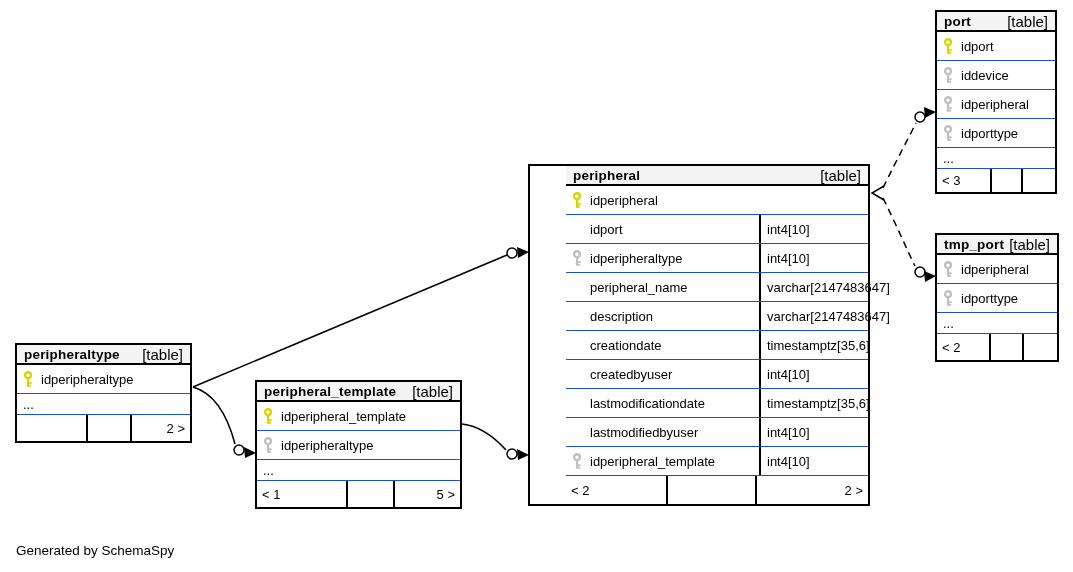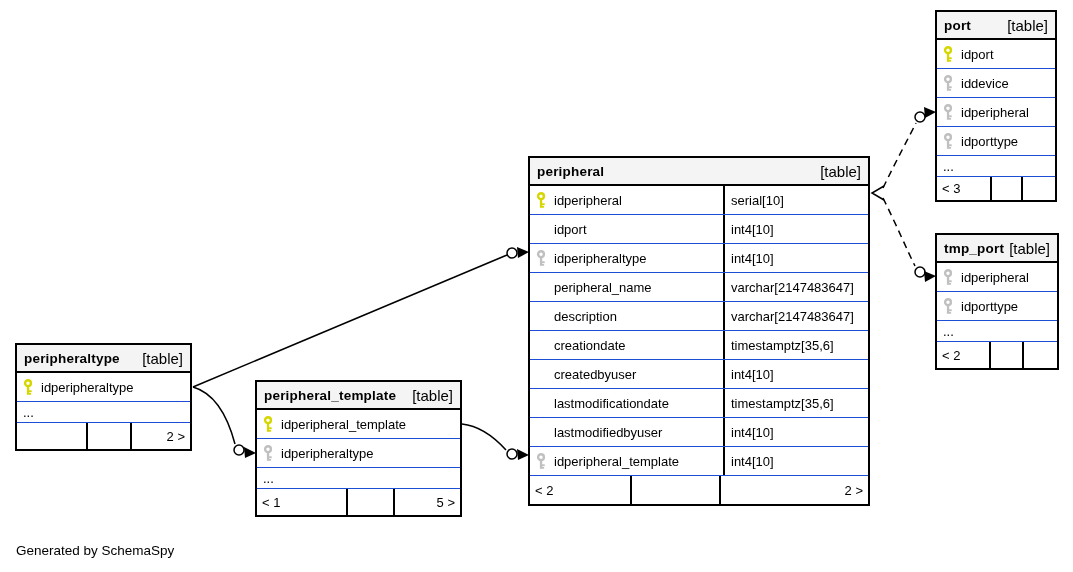--- a/index.html
+++ b/index.html
@@ -9,21 +9,21 @@
   }
   #rel-overlay { position:absolute; left:0; top:0; width:1073px; height:572px; pointer-events:none; }
 
   .tbl {
     position:absolute; background:#ffffff; border:2px solid #000;
     box-sizing:border-box; font-size:13px; z-index:1;
   }
   .tbl-head {
     display:flex; align-items:center; justify-content:space-between;
     background:#f4f4f4; border-bottom:2px solid #000;
-    height:28px; padding:0 7px; box-sizing:border-box;
+    height:20px; padding:0 7px; box-sizing:border-box;
   }
   .tbl-head .ttl { font-weight:bold; font-size:13.5px; letter-spacing:0.2px; }
   .tbl-head .tag { font-weight:normal; font-size:15px; }
   .row {
     display:flex; align-items:center; height:29px; box-sizing:border-box;
     border-bottom:1px solid #1d4ed8; padding-left:6px;
   }
   .row .cname { white-space:nowrap; }
   .row.ellipsis { height:21px; }
   .keywrap { width:10px; height:17px; margin-right:8px; flex:0 0 auto; }
@@ -43,21 +43,21 @@
 
   
   #t-peripheraltype { left:15px;  top:343px; width:177px; }
   #t-peripheraltype .fc-l { width:71px; } #t-peripheraltype .fc-m { width:44px; }
   #t-peripheraltype .fc-r { flex:1; }
 
   #t-peripheral_template { left:255px; top:380px; width:207px;text-align:center; }
   #t-peripheral_template .fc-l { width:91px; } #t-peripheral_template .fc-m { width:47px; }
   #t-peripheral_template .fc-r { flex:1; }
 
-  #t-peripheral { left:528px; top:156px; width:342px; }
+  #t-peripheral { left:528px; top:164px; width:342px;padding-left:36px; }
   #t-peripheral .tfoot { height:28px; }
   #t-peripheral .fc-l { width:102px; } #t-peripheral .fc-m { width:89px; }
   #t-peripheral .fc-r { flex:1; }
 
   #t-port { left:935px; top:10px; width:122px; }
   #t-port .tfoot { height:23px; }
   #t-port .fc-l { width:55px; } #t-port .fc-m { width:31px; }
   #t-port .fc-r { flex:1; }
 
   #t-tmp_port { left:935px; top:233px; width:124px; }
@@ -170,21 +170,20 @@
       <span class="tag">[table]</span>
     </div>
 
     <div class="row">
       <div class="cell-name">
         <svg class="keywrap key-pk" viewBox="0 0 10 17">
             <use href="#keyicon"></use>
           </svg>
         <span class="cname">idperipheral</span>
       </div>
-      <div class="cell-type">serial[10]</div>
     </div>
     <div class="row">
       <div class="cell-name">
         <svg class="keywrap nokey" viewBox="0 0 10 17">
             <use href="#keyicon"></use>
           </svg>
         <span class="cname">idport</span>
       </div>
       <div class="cell-type">int4[10]</div>
     </div>

